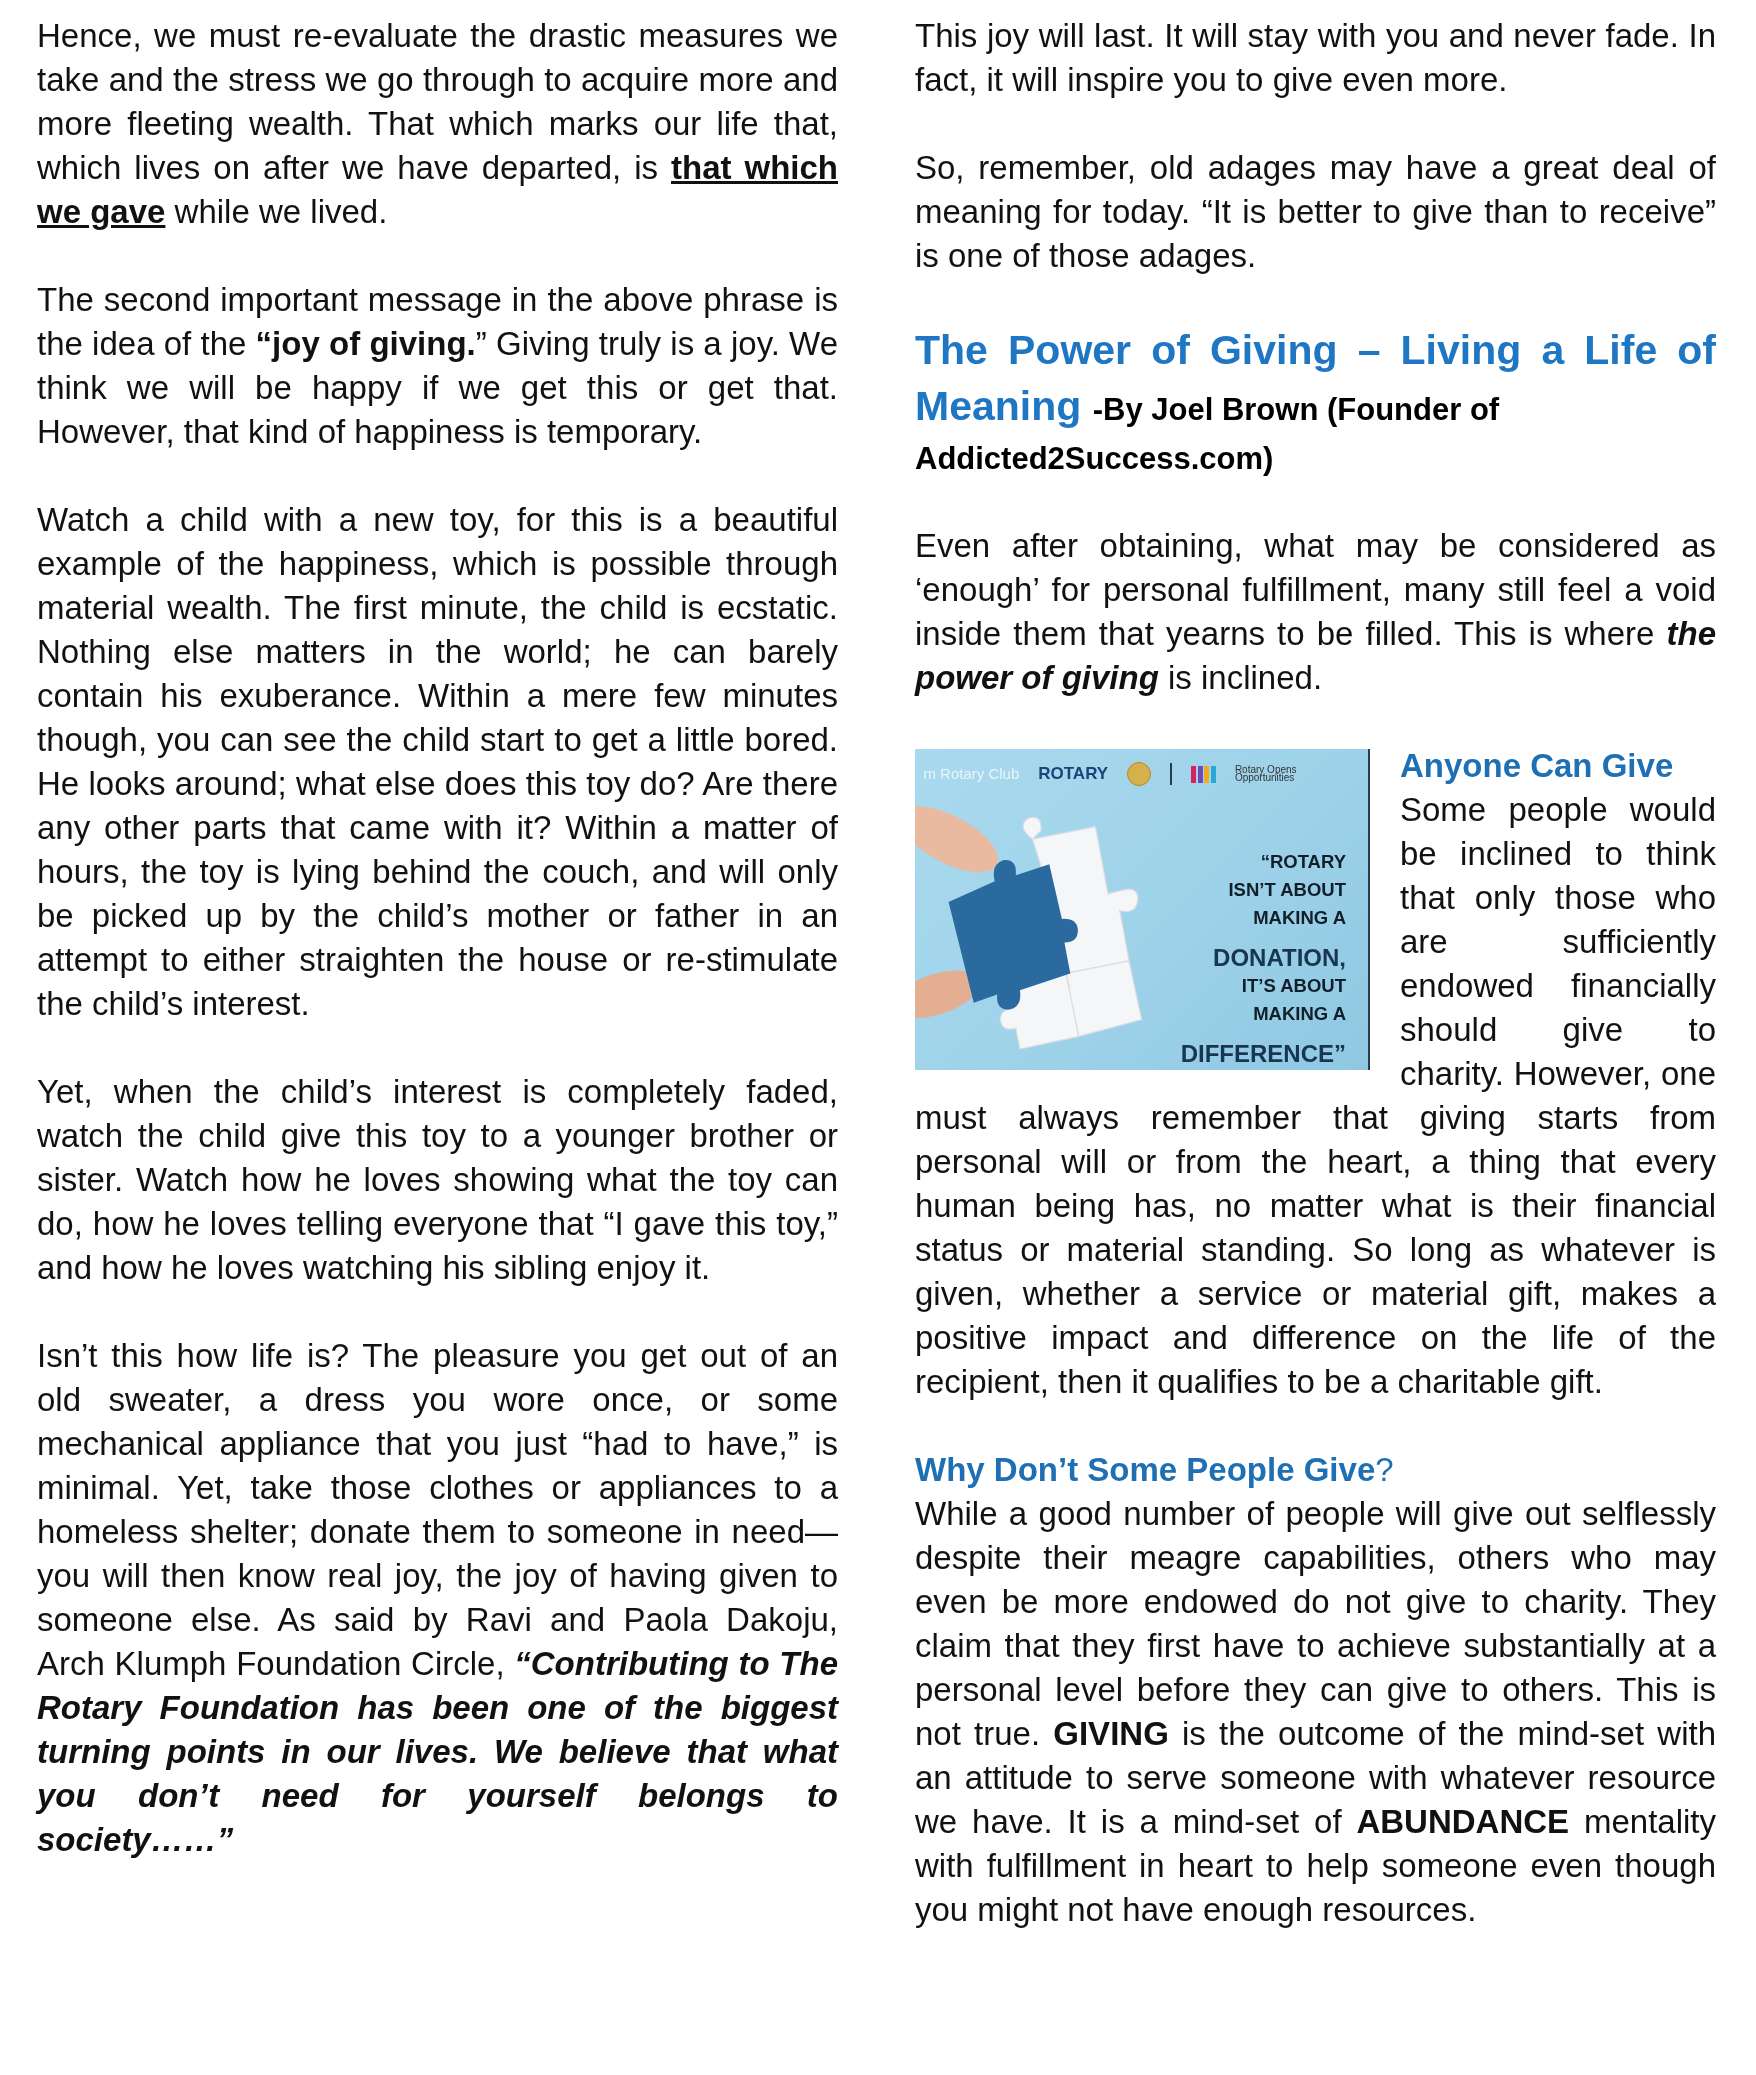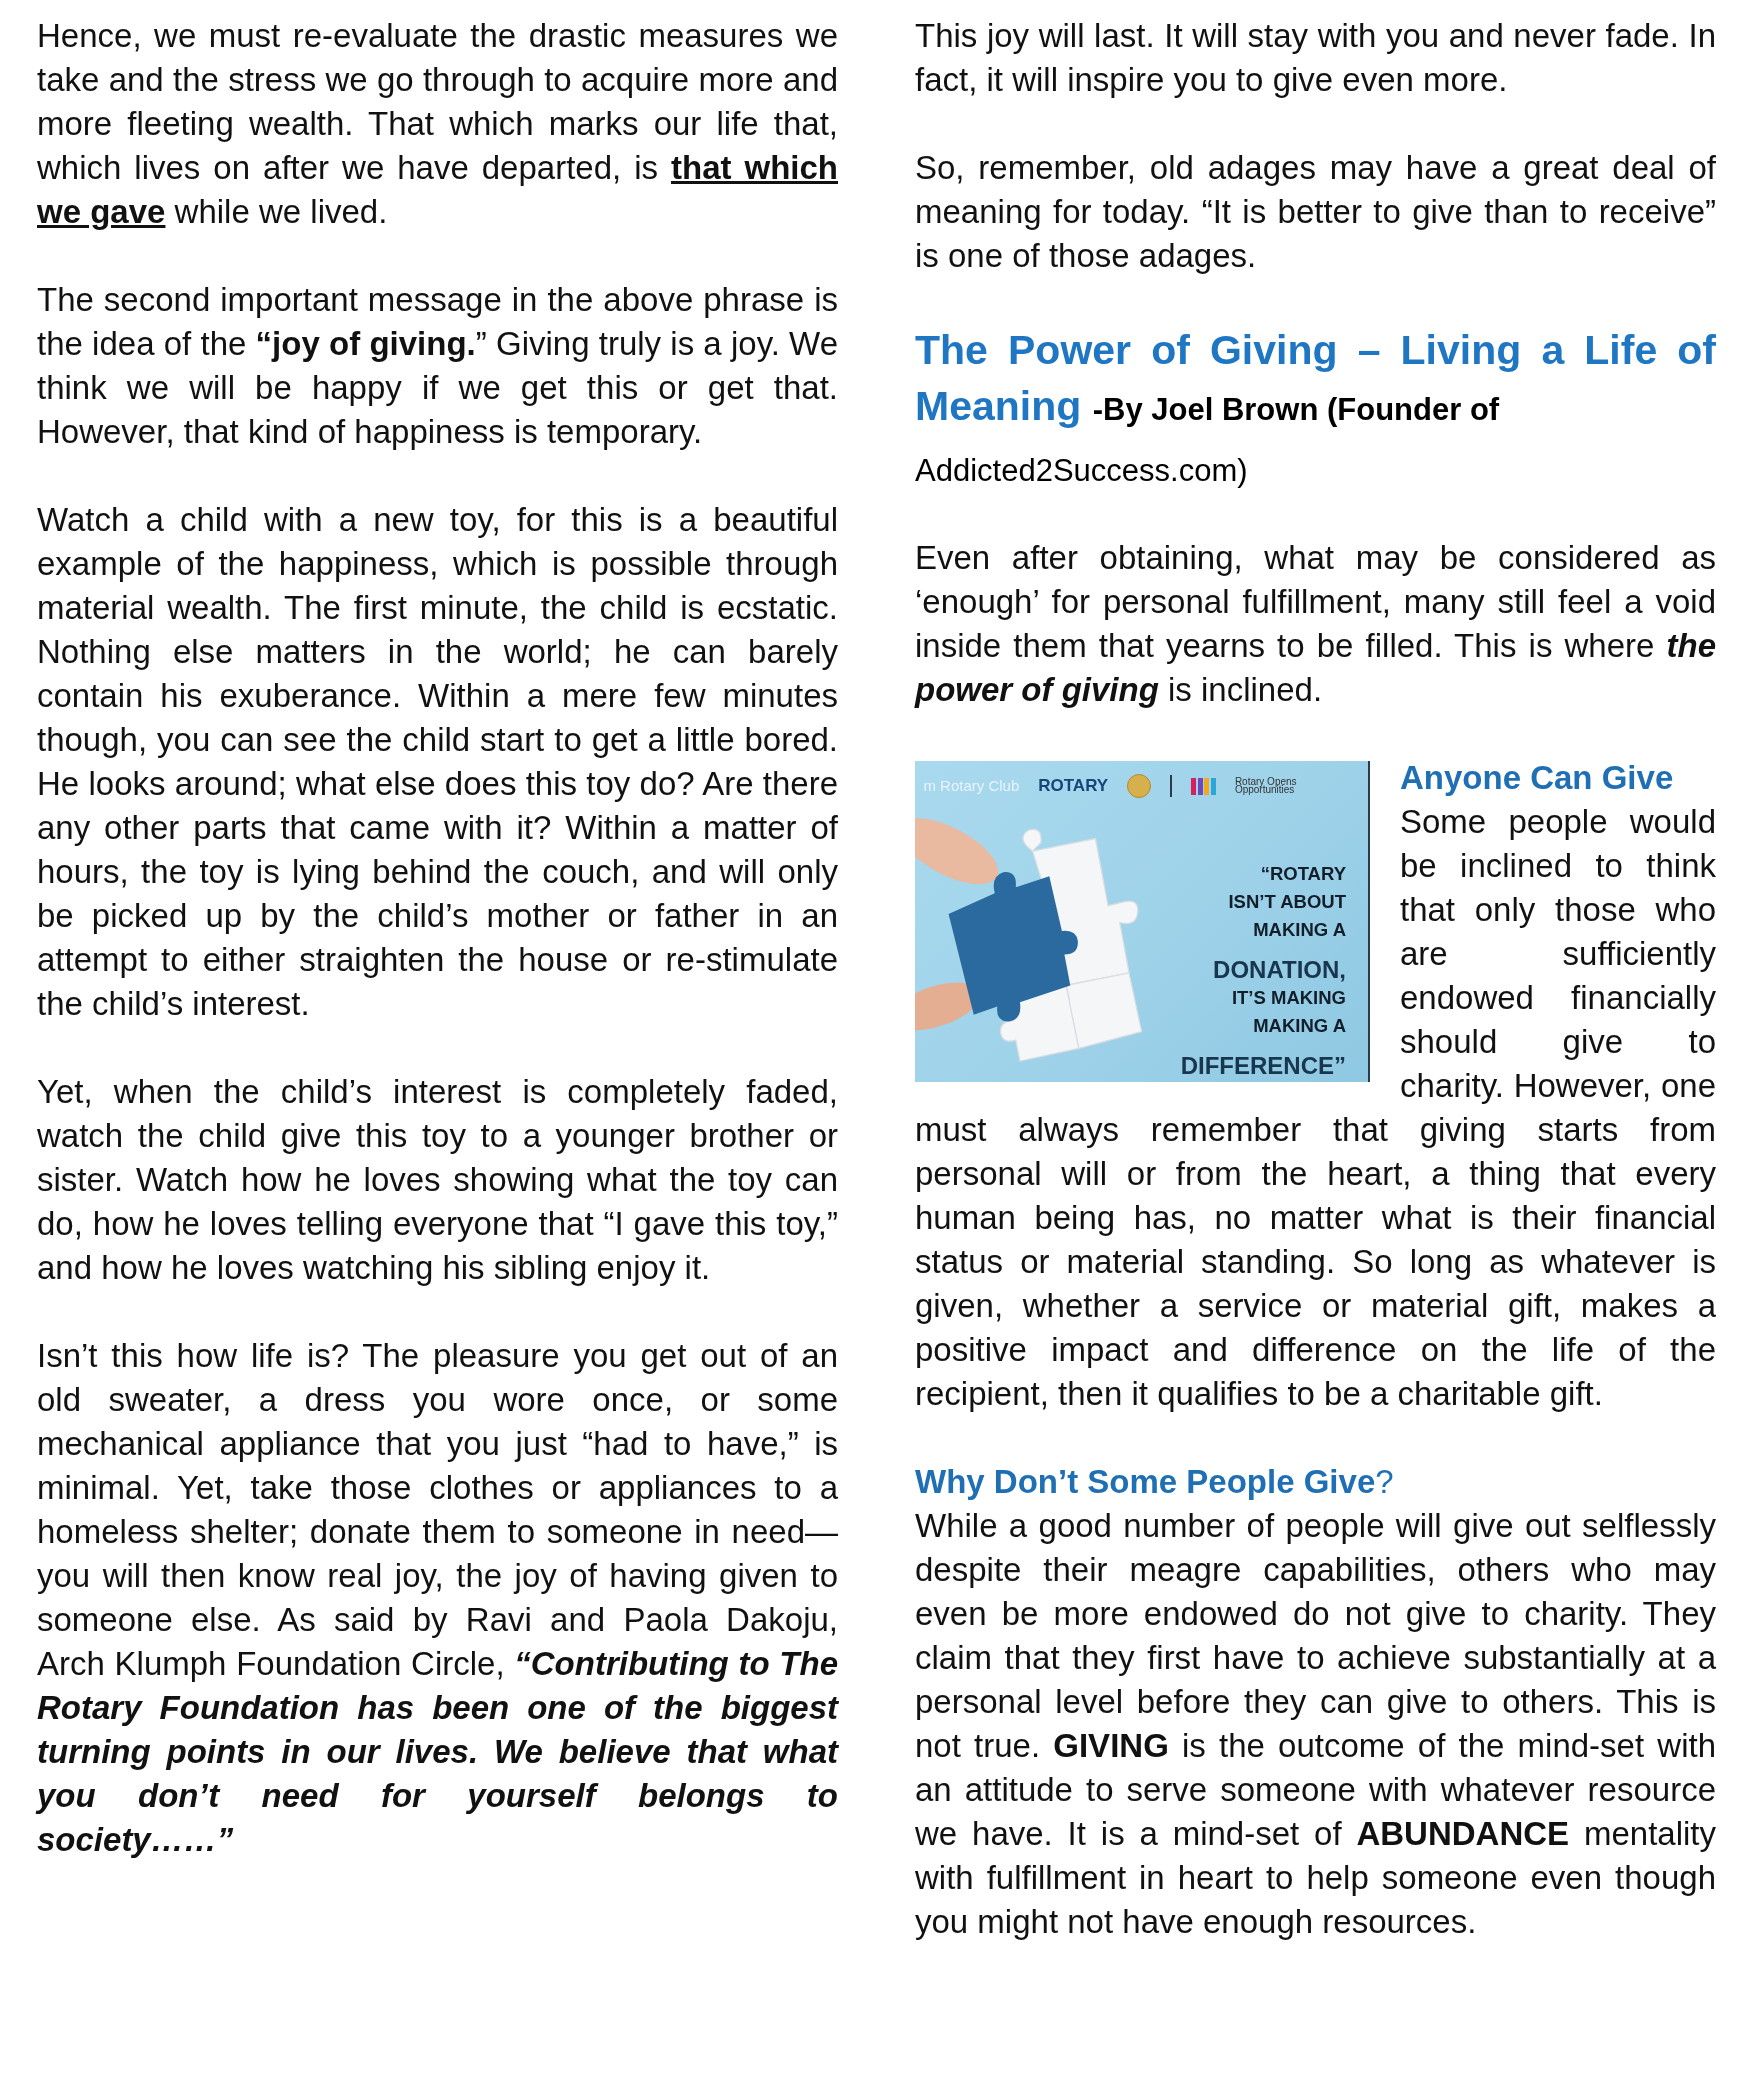--- a/index.html
+++ b/index.html
@@ -18,21 +18,21 @@
   .col p { margin: 0 0 44px 0; }
   .col p.tight { margin-bottom: 0; }
   .u { font-weight: bold; text-decoration: underline; }
   .b { font-weight: bold; }
   .bi { font-weight: bold; font-style: italic; }
   .title {
     color: #1f77c4; font-weight: bold; font-size: 41px; line-height: 56px;
     margin: 0; text-align: justify;
   }
   .title .byline { color: #000; font-size: 31px; }
-  .byline-2 { font-weight: normal; font-size: 31px; line-height: 42px; color: #000; margin: 12px 0 44px 0; }
+  .byline-2 { font-weight: bold; font-size: 31px; line-height: 42px; color: #000; margin: 0 0 44px 0; }
   .subhead { color: #1f6fb5; font-weight: bold; margin: 0; }
   .figure-wrap { overflow: hidden; }
   .figure {
     float: left; width: 453px; height: 321px; margin: 5px 30px 10px 0;
     position: relative; background: linear-gradient(135deg, #a9d9ee 0%, #9fd3ea 50%, #8fc8e2 100%);
     border-right: 2.5px solid #2b3b4a;
     overflow: hidden;
   }
   .fig-header {
     position: absolute; top: 11.7px; left: 8.4px; right: 8.4px; height: 27px;
@@ -98,21 +98,21 @@
         </g>
         <g fill="#2a6a9e">
           <path d="M40 130 L95 105 Q90 85 105 80 Q122 78 120 98 L160 85 L175 150 Q192 148 194 162 Q195 178 178 178 L185 215 L125 235 Q128 255 112 258 Q96 258 98 240 L70 250 Z"></path>
         </g>
       </svg>
       <div class="fig-quote">
         <div>“ROTARY</div>
         <div>ISN’T ABOUT</div>
         <div>MAKING A</div>
         <div class="big">DONATION,</div>
-        <div>IT’S MAKING</div>
+        <div>IT’S ABOUT</div>
         <div>MAKING A</div>
         <div class="big">DIFFERENCE”</div>
       </div>
     </div>
     <div class="subhead">Anyone Can Give</div>
     <p class="tight">Some people would be inclined to think that only those who are sufficiently endowed financially should give to charity.  However, one must always remember that giving starts from personal will or from the heart, a thing that every human being has, no matter what is their financial status or material standing. So long as whatever is given, whether a service or material gift, makes a positive impact and difference on the life of the recipient, then it qualifies to be a charitable gift.</p>
   </div>
 
   <div style="height:44px"></div>
   <div class="subhead"><span>Why Don’t Some People Give</span><span style="font-weight:normal">?</span></div>

